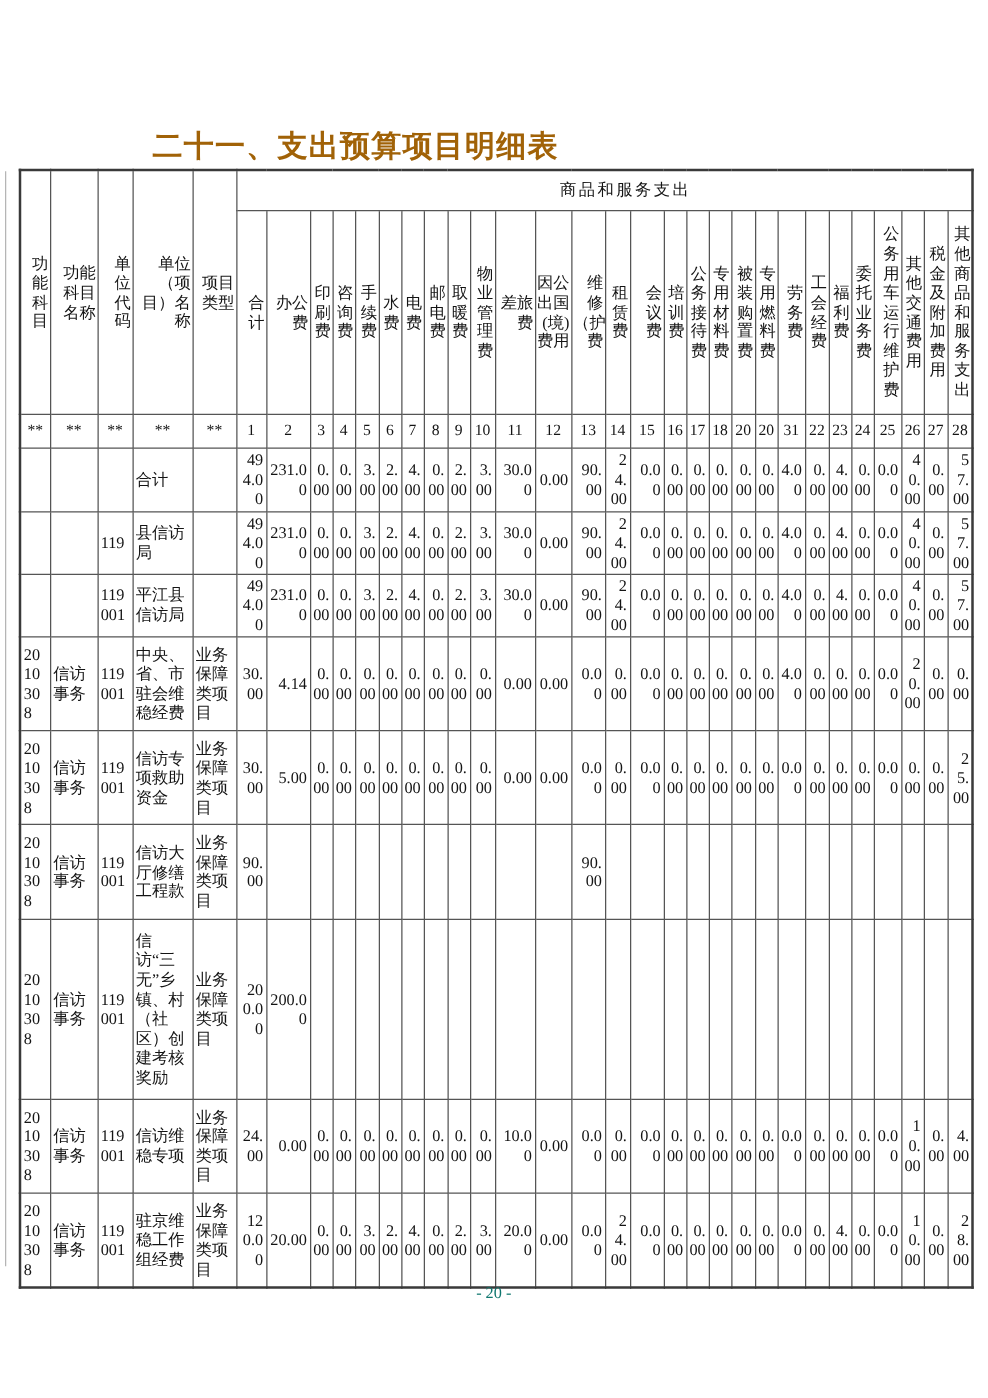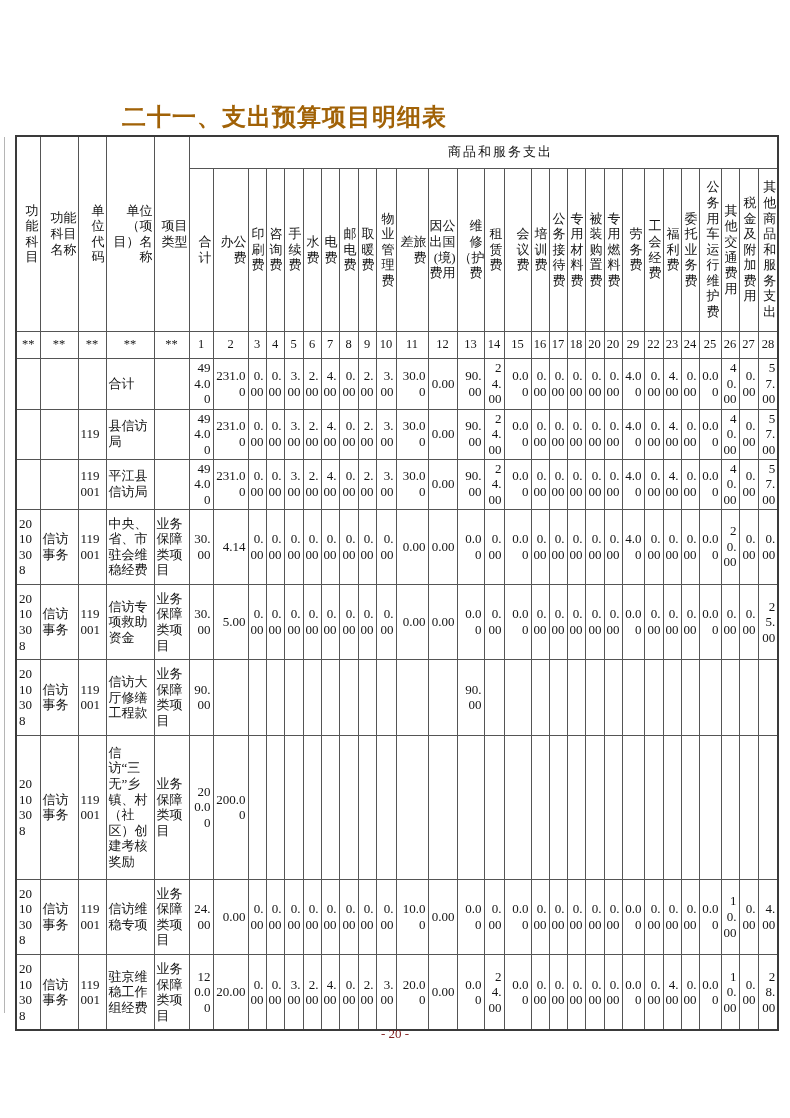--- a/index.html
+++ b/index.html
@@ -23,21 +23,21 @@
     font-weight:normal;line-height:1.2;background:#fff;
   }
   th.hcell{font-size:13px;padding:0 1px;text-align:right;word-break:break-all;}
   th.span-h{font-size:13px;text-align:center;letter-spacing:2px;padding-left:35px;}
   td.mark{font-size:12.5px;text-align:center;padding:0;}
   td.num{font-size:13px;text-align:right;word-break:break-all;padding:0 2px;}
   td.code{font-size:13px;text-align:left;word-break:break-all;padding:6px 2px;margin-top:45px;}
   td.txt{font-size:13px;text-align:left;word-break:break-all;padding:0 2px;}
   .page-num{
     position:absolute;top:1026px;left:0;width:790px;text-align:center;
-    font-size:13px;color:#7f1d1d;
+    font-size:13px;color:#0f766e;
   }
 </style>
 </head>
 <body>
 
 <div class="scan-line"></div>
 
 <h1 class="title">二十一、支出预算项目明细表</h1>
 
 <table class="budget">
@@ -134,21 +134,21 @@
         <td class="mark">11</td>
         <td class="mark">12</td>
         <td class="mark">13</td>
         <td class="mark">14</td>
         <td class="mark">15</td>
         <td class="mark">16</td>
         <td class="mark">17</td>
         <td class="mark">18</td>
         <td class="mark">20</td>
         <td class="mark">20</td>
-        <td class="mark">29</td>
+        <td class="mark">31</td>
         <td class="mark">22</td>
         <td class="mark">23</td>
         <td class="mark">24</td>
         <td class="mark">25</td>
         <td class="mark">26</td>
         <td class="mark">27</td>
         <td class="mark">28</td>
       </tr>
     </thead>
   <tbody id="tbody">

